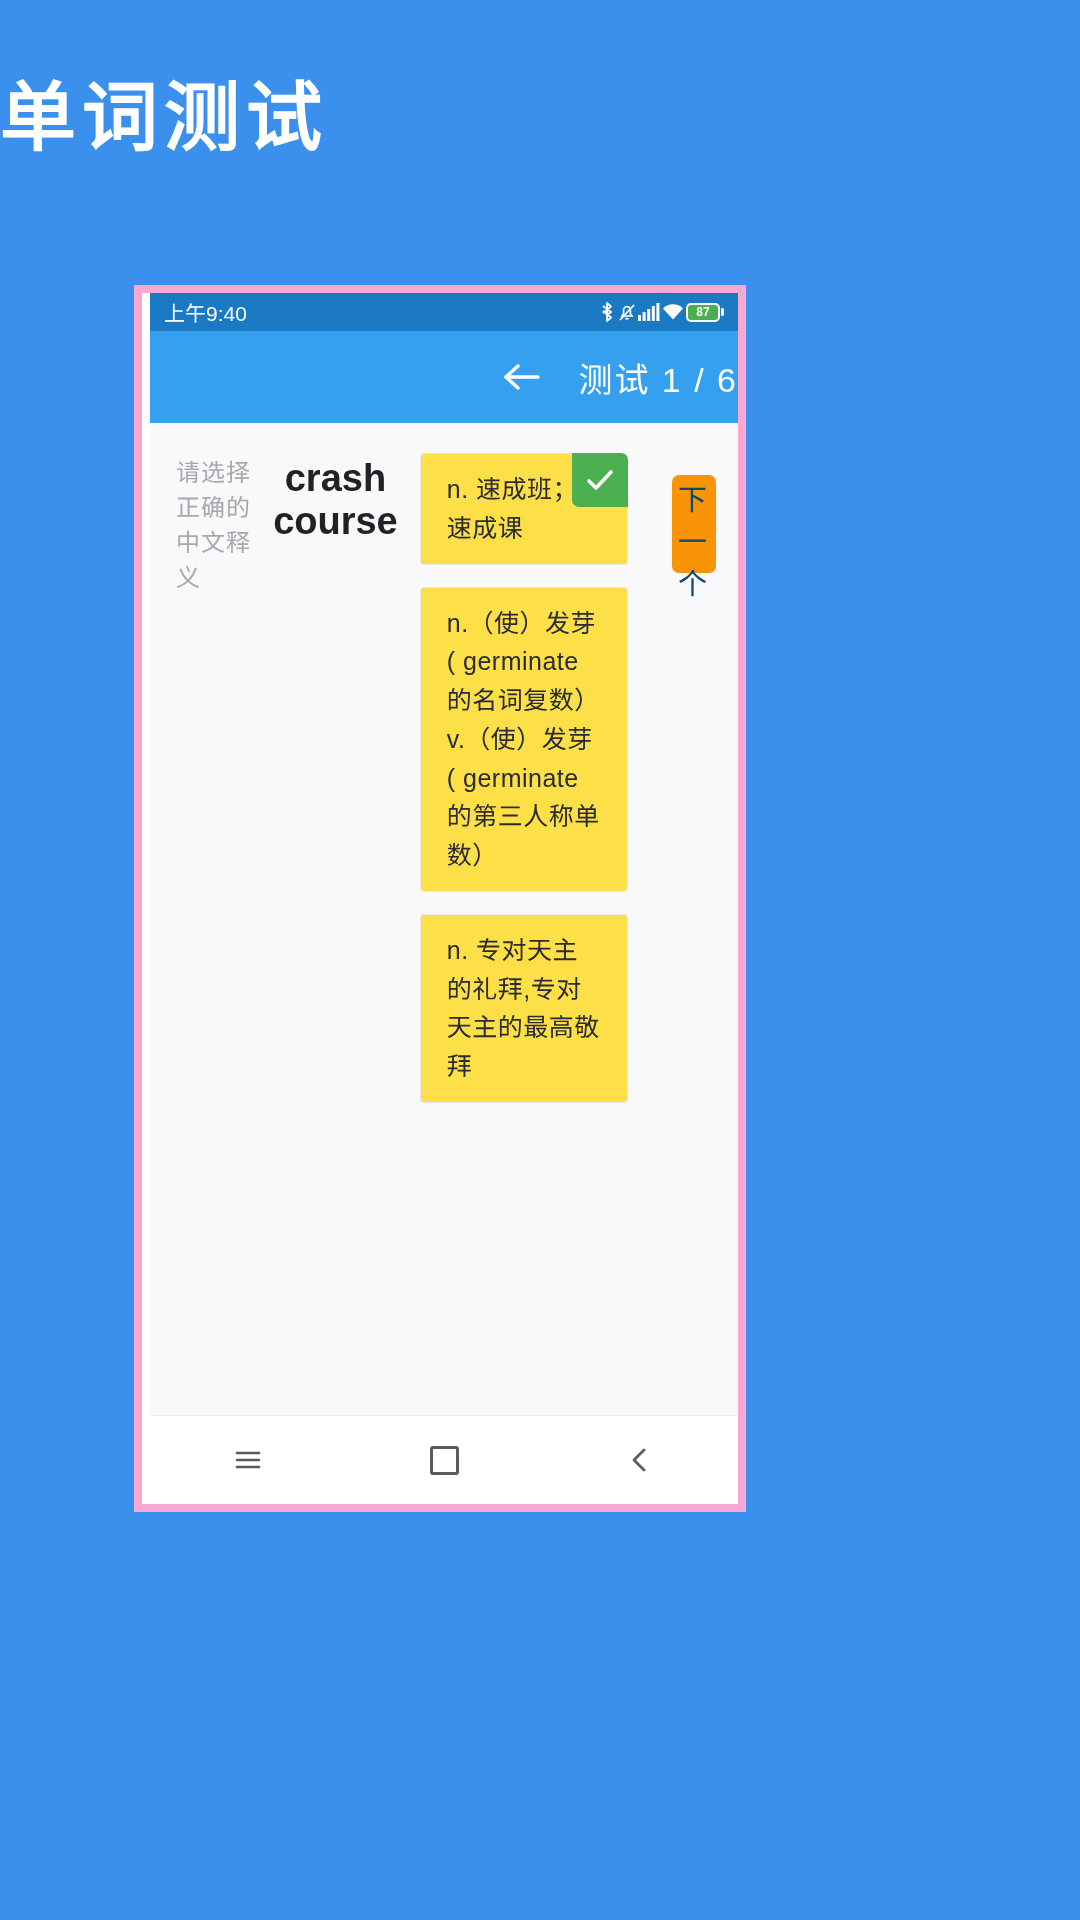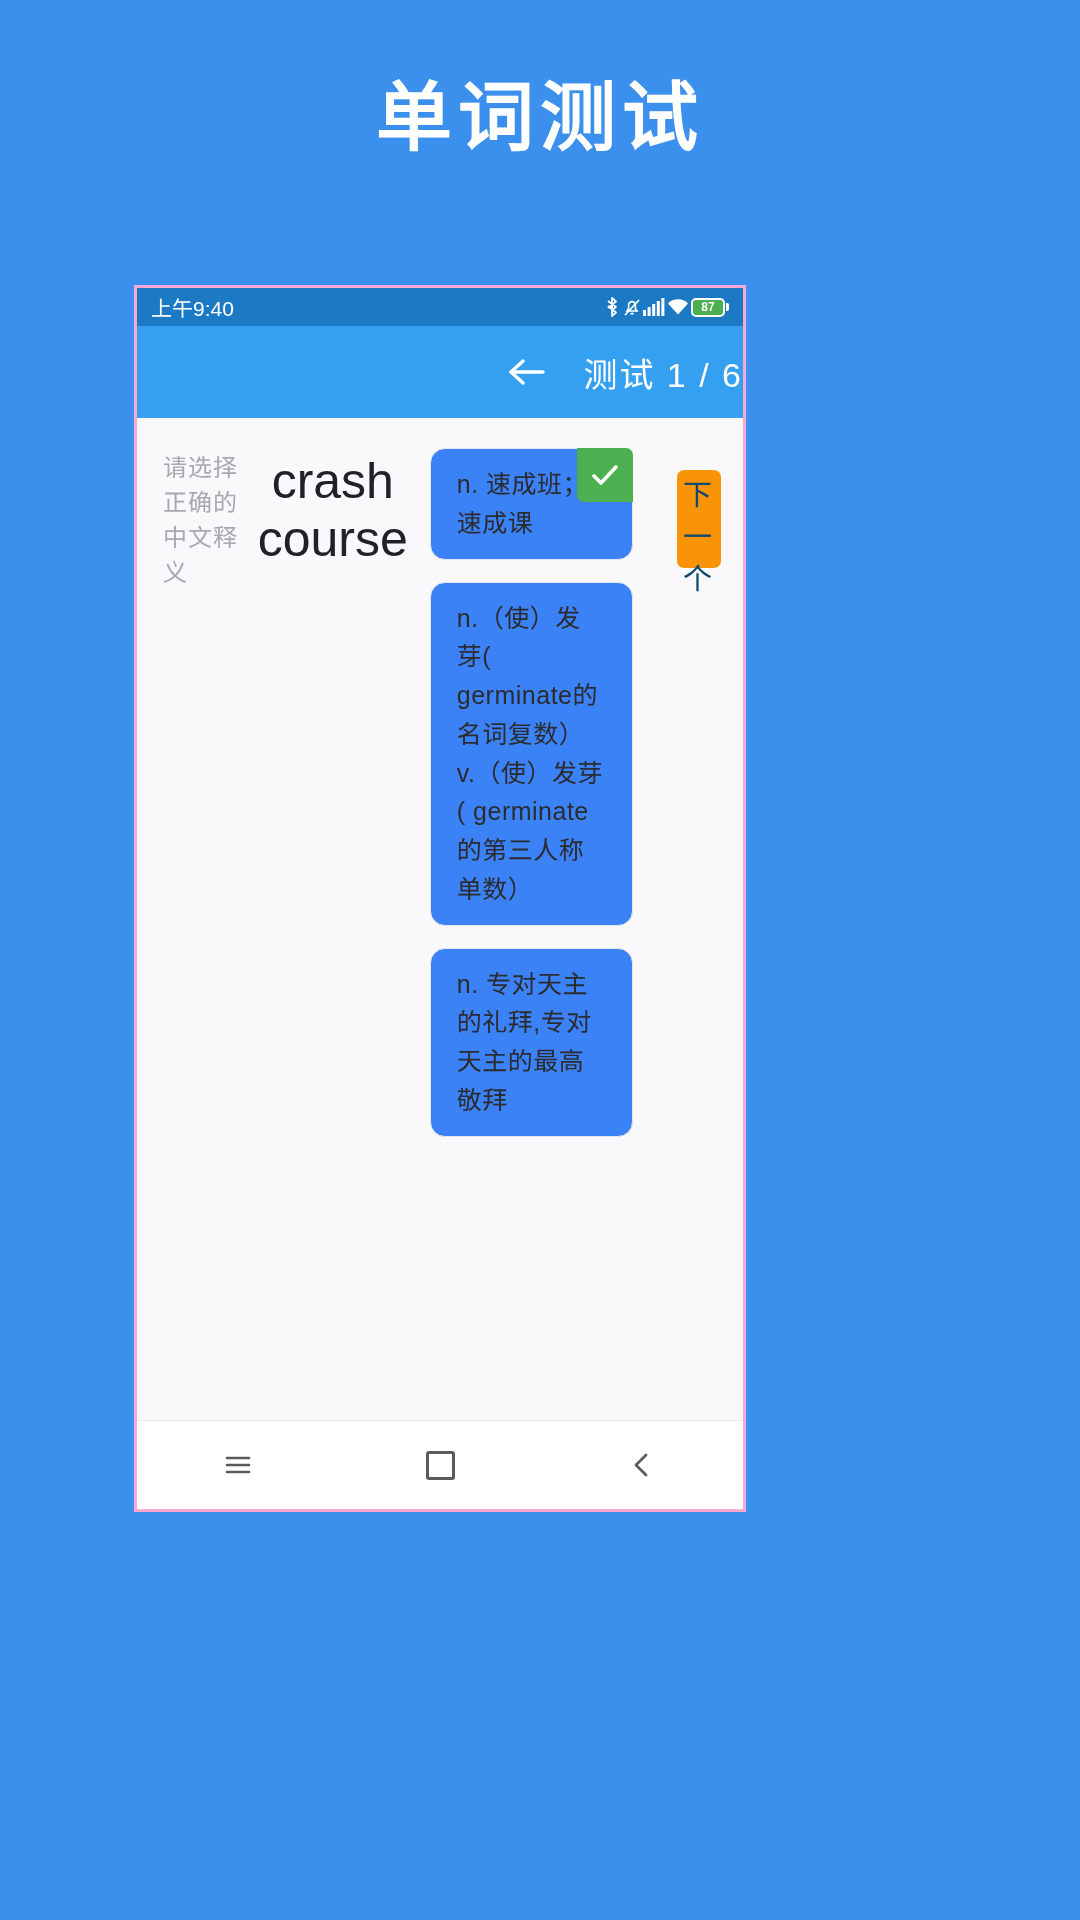--- a/index.html
+++ b/index.html
@@ -14,42 +14,42 @@
     overflow: hidden;
     position: relative;
   }
 
   
   .promo-title {
     position: absolute;
     top: 72px;
     left: 0;
     width: 1080px;
-    text-align: center;
     color: #ffffff;
     font-size: 76px;
     font-weight: bold;
     letter-spacing: 6px;
     line-height: 1.2;
     white-space: nowrap;
   }
 
   
   .phone-frame {
     position: absolute;
     left: 134px;
     top: 285px;
     width: 612px;
     height: 1227px;
     background: #ffffff;
-    border: 3px solid #f9a8d4;
+    border: 8px solid #f9a8d4;
     box-sizing: border-box;
     overflow: hidden;
     display: flex;
     flex-direction: column;
+    padding-left: 8px;
   }
 
   
   .status-bar {
     height: 38px;
     background: #1c7ac4;
     display: flex;
     align-items: center;
     justify-content: space-between;
     padding: 0 14px;
@@ -136,39 +136,39 @@
     overflow: hidden;
   }
   .prompt {
     color: #a8a8ae;
     font-size: 24px;
     margin: 30px 0 0 26px;
     letter-spacing: 1px;
   }
   .word {
     text-align: center;
-    font-size: 50px;
-    font-weight: normal;
+    font-size: 38px;
+    font-weight: bold;
     color: #222226;
     margin-top: 34px;
     letter-spacing: 0px;
   }
 
   .options {
     margin-top: 30px;
     padding: 0 22px;
     display: flex;
     flex-direction: column;
     gap: 22px;
   }
   .option {
     position: relative;
-    background: #3b82f6;
+    background: #fde047;
     border: 1px solid #e6e6ec;
-    border-radius: 15px;
+    border-radius: 4px;
     min-height: 96px;
     display: flex;
     align-items: center;
     padding: 16px 26px;
     box-sizing: border-box;
     cursor: pointer;
   }
   .option-text {
     font-size: 25px;
     color: #2b2b30;

